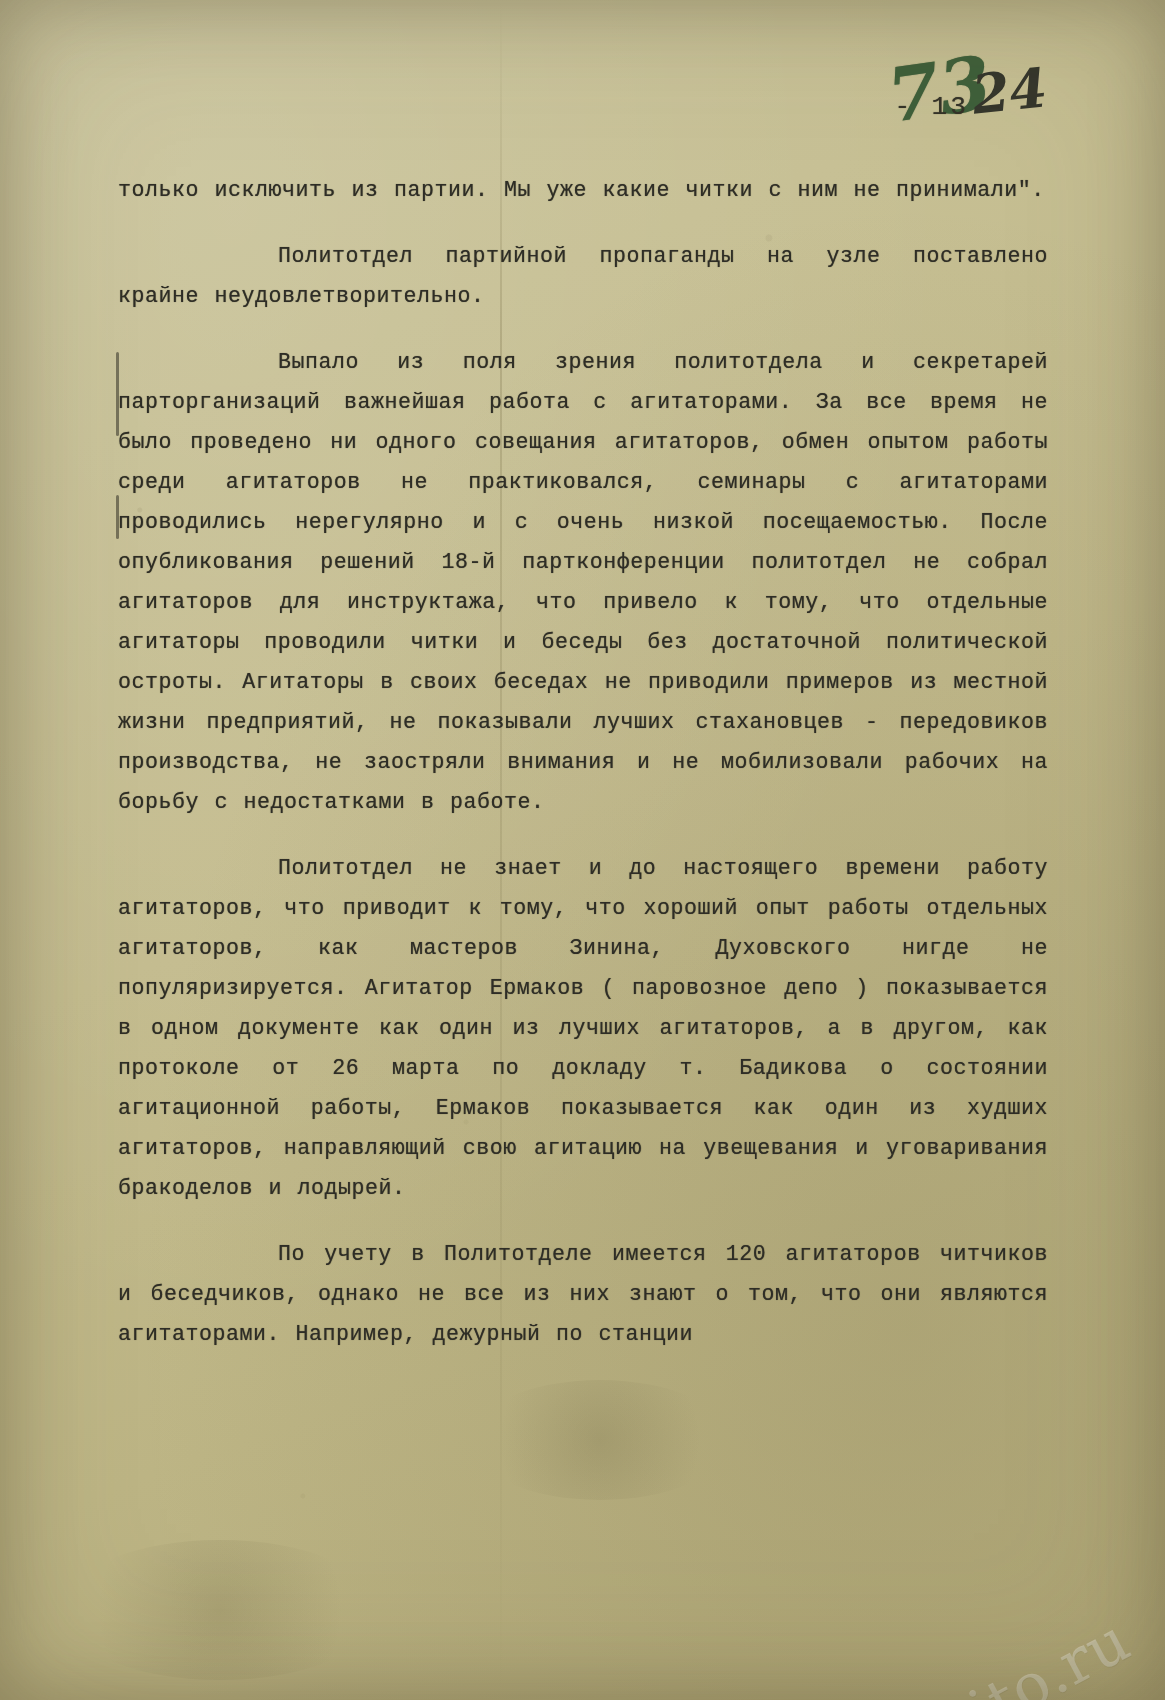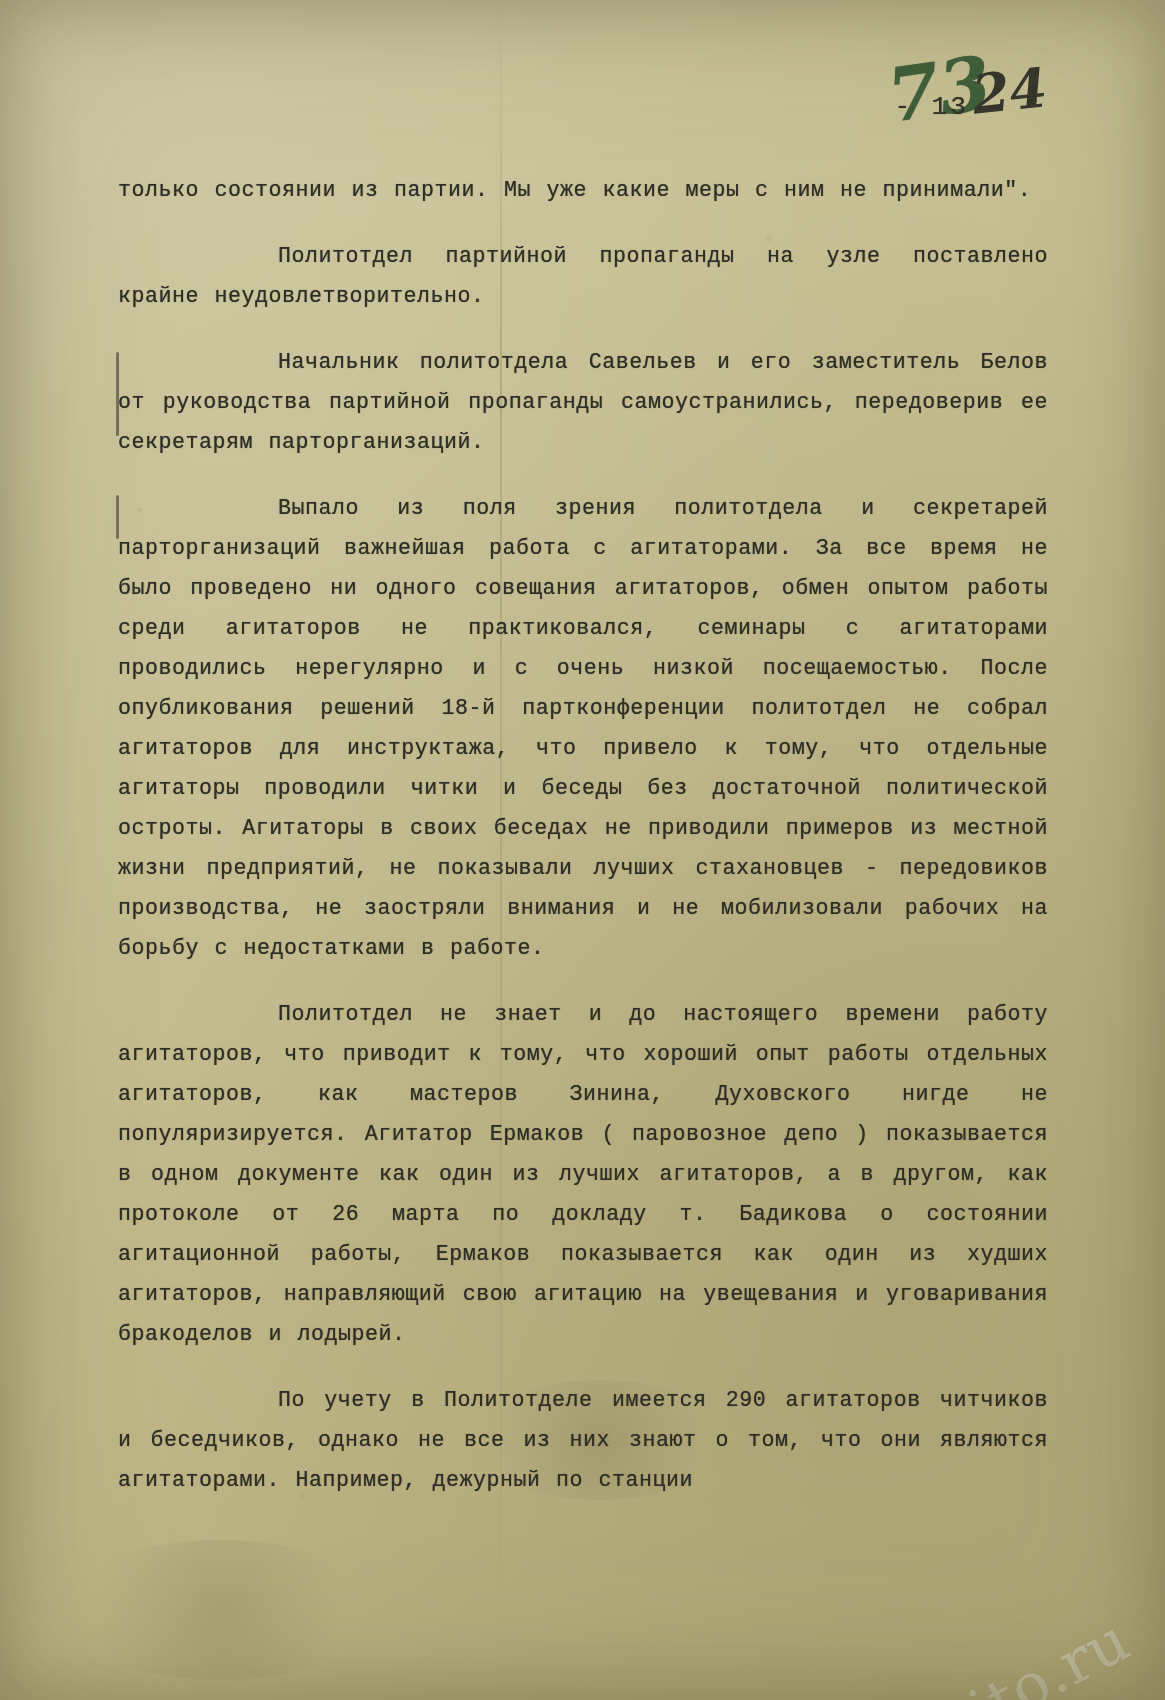--- a/index.html
+++ b/index.html
@@ -166,24 +166,23 @@
   <div class="hand" id="hand-number-green">73</div>
 
   <div class="hand" id="hand-number-dark">24</div>
 
   <div class="typed" id="page-number">- 13 -</div>
 
   <div class="margin-stroke" id="margin-stroke-1"></div>
   <div class="margin-stroke" id="margin-stroke-2"></div>
 
   <div class="typed" id="body-text">
-    <p class="para">только состоянии из партии. Мы уже какие меры с ним не принимали".</p>
+    <p class="para">только исключить из партии. Мы уже какие читки с ним не принимали".</p>
     <p class="para indent">Политотдел партийной пропаганды на узле поставлено крайне неудовлетворительно.</p>
-    <p class="para indent">Начальник политотдела Савельев и его заместитель Белов от руководства партийной пропаганды самоустранились, передоверив ее секретарям парторганизаций.</p>
     <p class="para indent">Выпало из поля зрения политотдела и секретарей парторганизаций важнейшая работа с агитаторами. За все время не было проведено ни одного совещания агитаторов, обмен опытом работы среди агитаторов не практиковался, семинары с агитаторами проводились нерегулярно и с очень низкой посещаемостью. После опубликования решений 18-й партконференции политотдел не собрал агитаторов для инструктажа, что привело к тому, что отдельные агитаторы проводили читки и беседы без достаточной политической остроты. Агитаторы в своих беседах не приводили примеров из местной жизни предприятий, не показывали лучших стахановцев - передовиков производства, не заостряли внимания и не мобилизовали рабочих на борьбу с недостатками в работе.</p>
     <p class="para indent">Политотдел не знает и до настоящего времени работу агитаторов, что приводит к тому, что хороший опыт работы отдельных агитаторов, как мастеров Зинина, Духовского нигде не популяризируется. Агитатор Ермаков ( паровозное депо ) показывается в одном документе как один из лучших агитаторов, а в другом, как протоколе от 26 марта по докладу т. Бадикова о состоянии агитационной работы, Ермаков показывается как один из худших агитаторов, направляющий свою агитацию на увещевания и уговаривания бракоделов и лодырей.</p>
-    <p class="para indent last">По учету в Политотделе имеется 290 агитаторов читчиков и беседчиков, однако не все из них знают о том, что они являются агитаторами. Например, дежурный по станции</p>
+    <p class="para indent last">По учету в Политотделе имеется 120 агитаторов читчиков и беседчиков, однако не все из них знают о том, что они являются агитаторами. Например, дежурный по станции</p>
   </div>
 
   <div id="watermark">gaspito.ru</div>
 
   <div class="edge-shade"></div>
 </div>
 
 </body></html>

